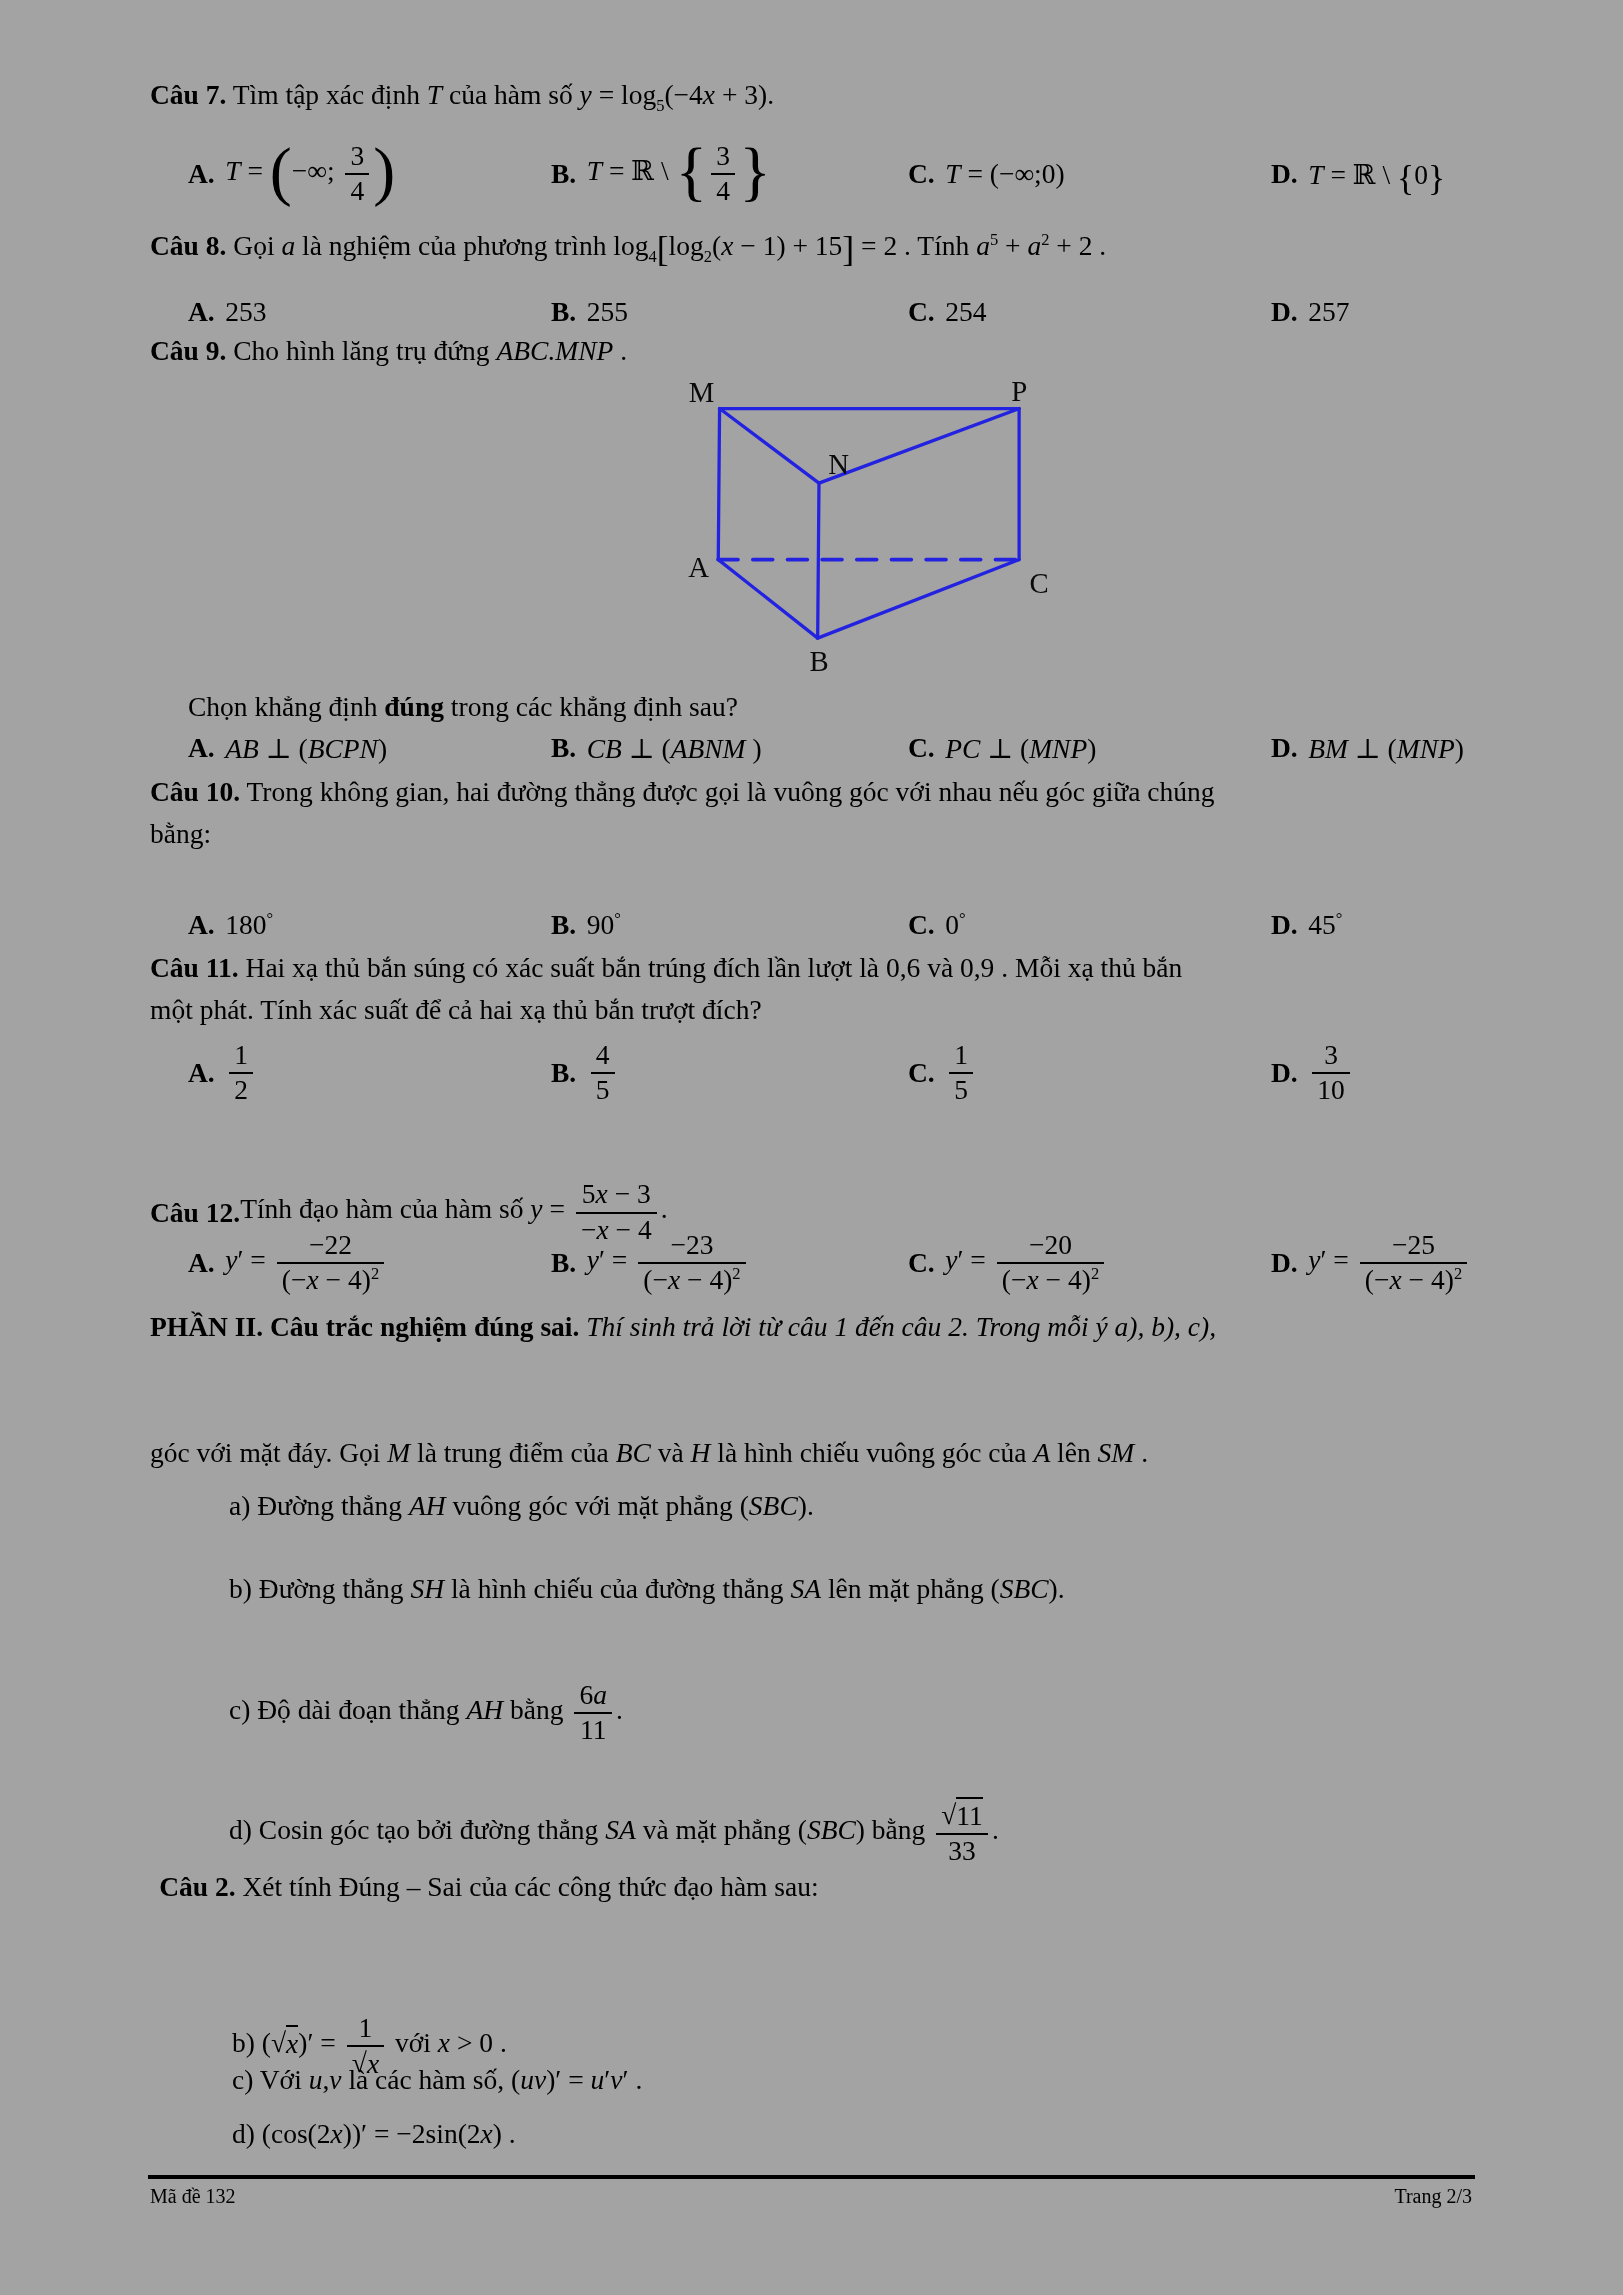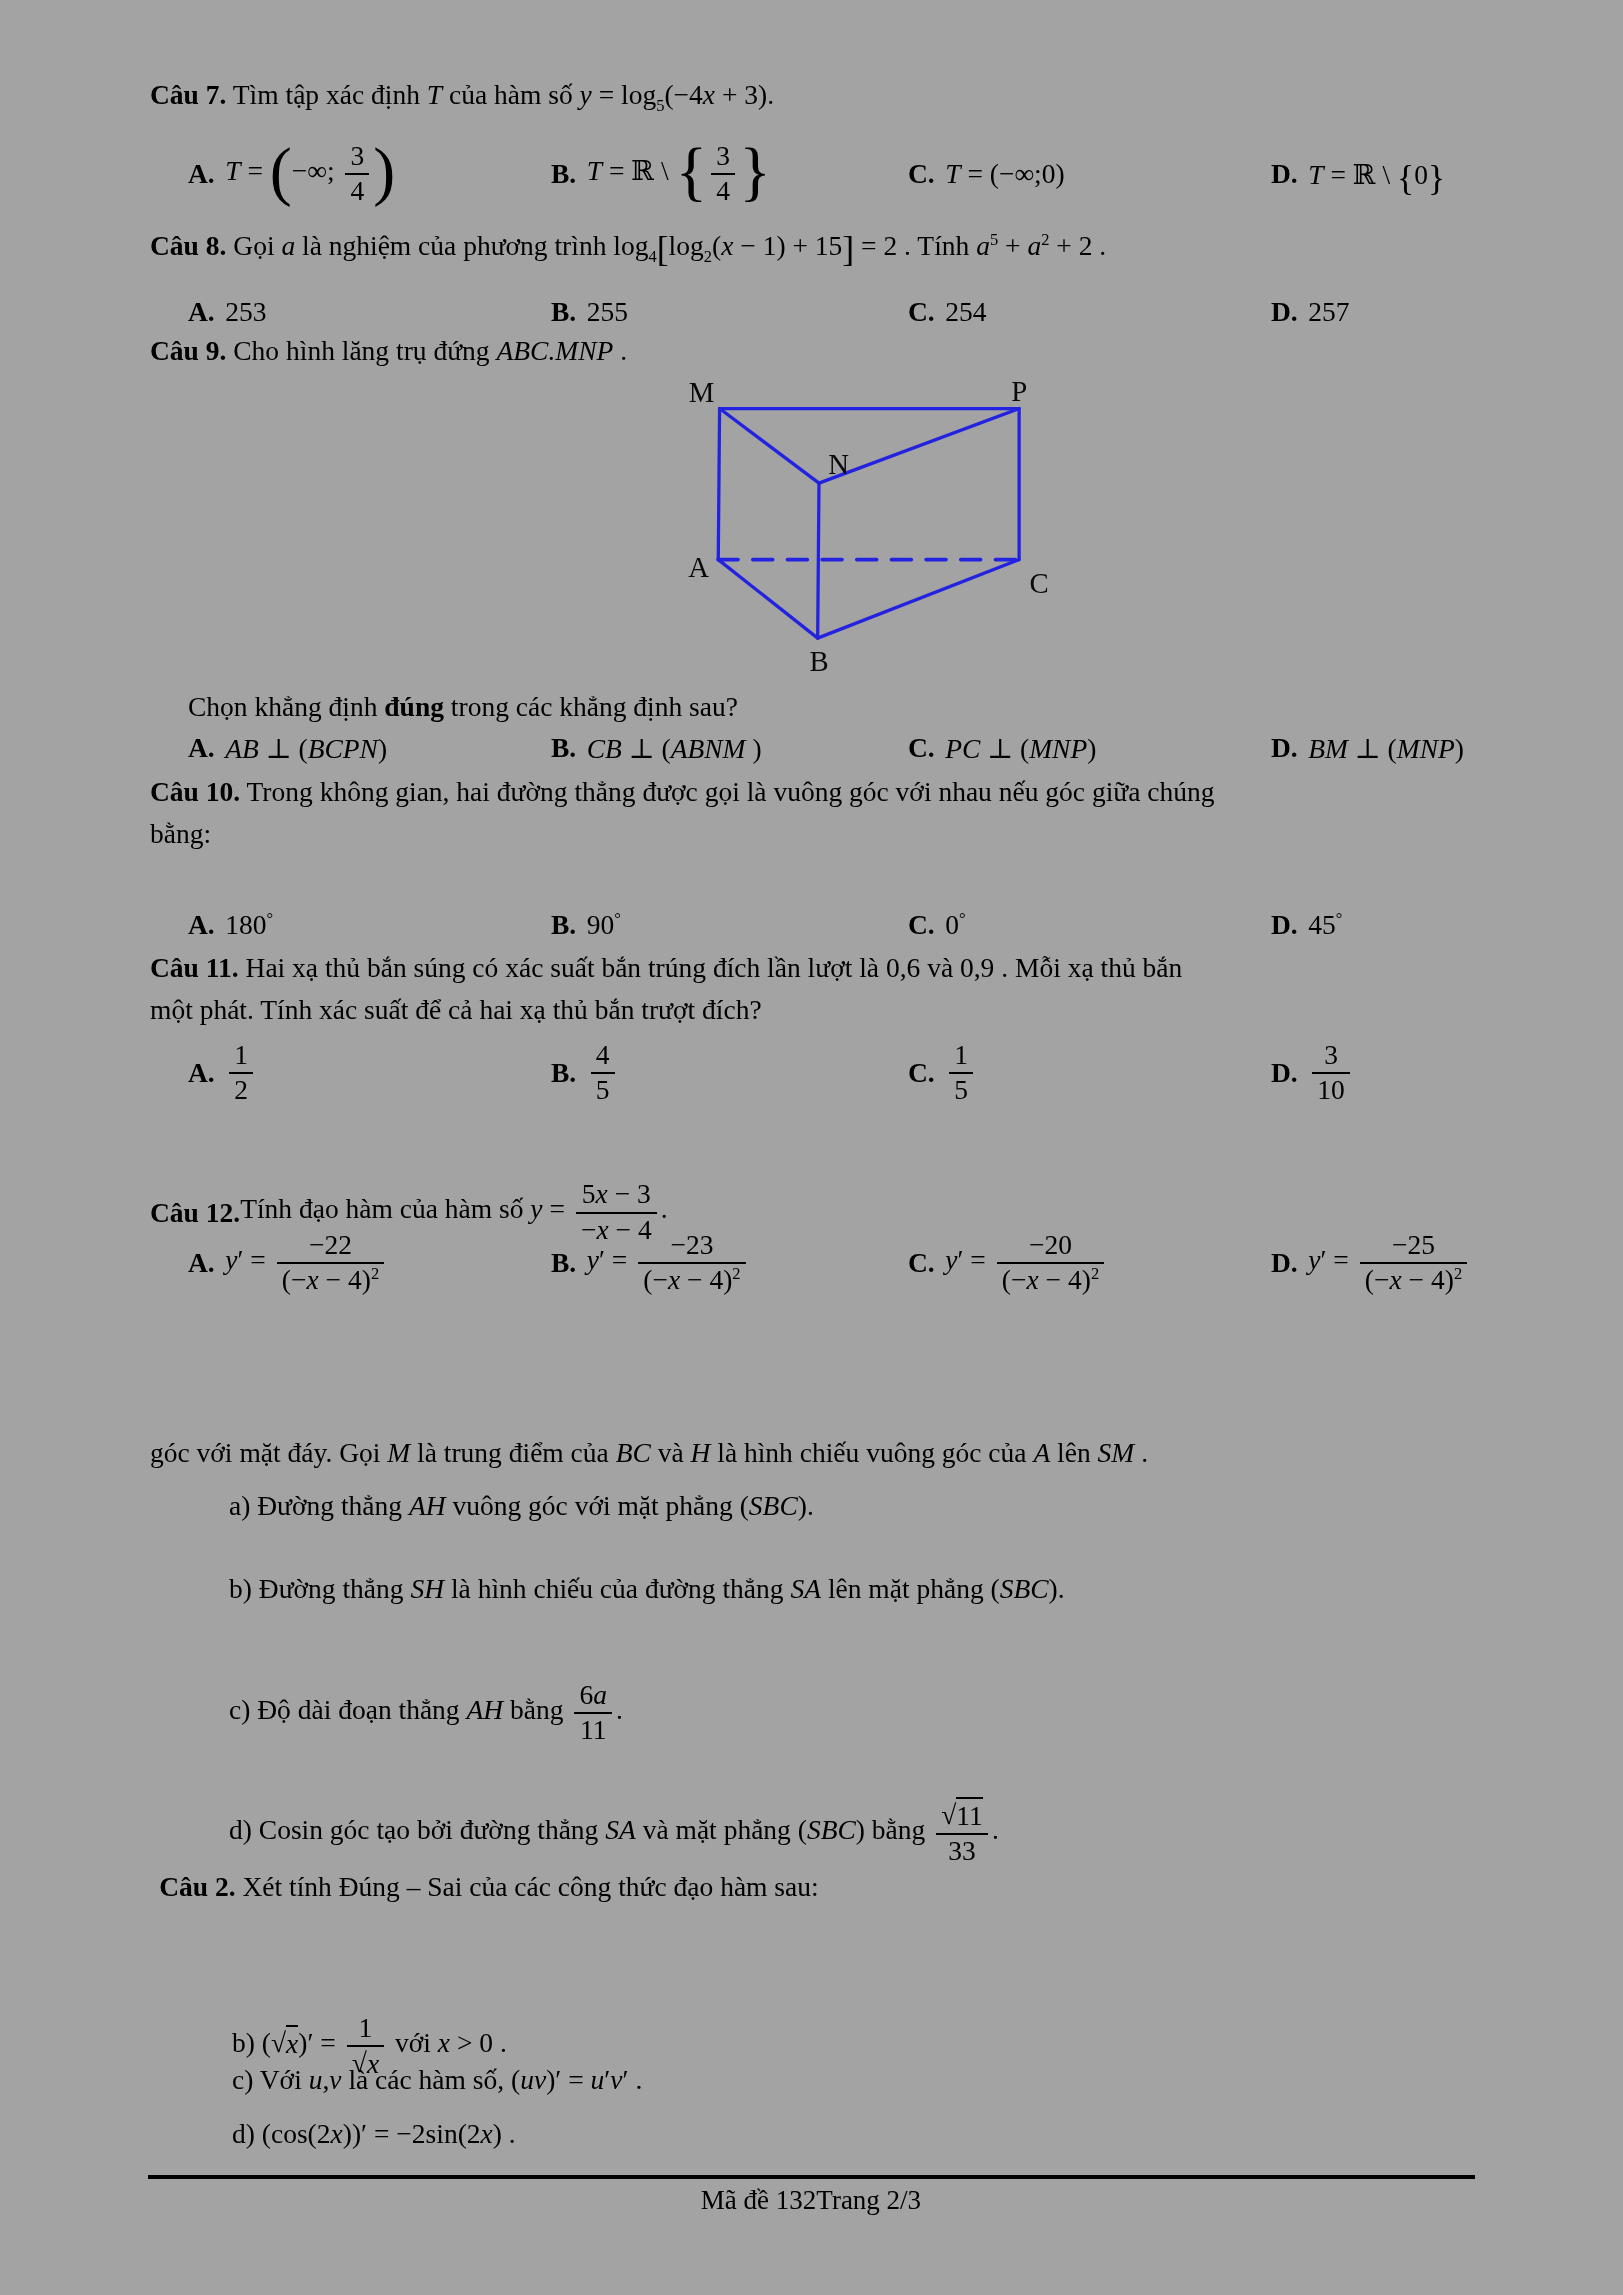--- a/index.html
+++ b/index.html
@@ -20,21 +20,21 @@
   .frac .nu{display:block;padding:0 5.2px 1.3px;}
   .frac .de{display:block;border-top:2px solid #000;padding:1.3px 5.2px 0;}
   .bigp{font-size:2.4em;font-weight:300;vertical-align:middle;line-height:0;position:relative;top:-0.05em;}
   .bigb{font-size:1.3em;vertical-align:middle;line-height:0;}
   .rad{border-top:2px solid #000;padding-top:0.7px;}
   sup{font-size:0.6em;line-height:0;}
   sub{font-size:0.6em;line-height:0;}
   .fig{position:absolute;left:654px;top:368px;}
   .fig text{font-size:44px;fill:#0a0a0a;font-family:"Liberation Serif","DejaVu Serif",serif;}
   .rule{position:absolute;left:148px;right:148px;top:2175px;height:3.9px;background:#000;}
-  .footer{position:absolute;left:150px;right:151px;top:2185px;display:flex;justify-content:center;font-size:27px;}
+  .footer{position:absolute;left:150px;right:151px;top:2185px;display:flex;justify-content:space-between;font-size:20px;}
 </style>
 </head>
 <body>
 
 <div class="page">
 
   <div class="row" style="top:79px">
     <span class="qlabel">Câu 7.</span><span> Tìm tập xác định <i>T</i> của hàm số <i>y</i> = log<sub>5</sub>(−4<i>x</i> + 3).</span>
   </div>
   <div class="row opts" style="top:126px;height:96px">
@@ -184,20 +184,23 @@
     <span class="opt">
         <span class="optL">C.</span>
         <span><i>y</i>′ = <span class="frac"><span class="nu">−20</span><span class="de">(−<i>x</i> − 4)<sup>2</sup></span></span></span>
       </span>
     <span class="opt">
         <span class="optL">D.</span>
         <span><i>y</i>′ = <span class="frac"><span class="nu">−25</span><span class="de">(−<i>x</i> − 4)<sup>2</sup></span></span></span>
       </span>
   </div>
 
+  <div class="row" style="top:1311px">
+    <span class="qlabel">PHẦN II. Câu trắc nghiệm đúng sai.</span><i> Thí sinh trả lời từ câu 1 đến câu 2. Trong mỗi ý a), b), c),</i>
+  </div>
 
   <div class="row" style="top:1437px">góc với mặt đáy. Gọi <i>M</i> là trung điểm của <i>BC</i> và <i>H</i> là hình chiếu vuông góc của <i>A</i> lên <i>SM</i> .</div>
   <div class="row ind2" style="top:1490px">a) Đường thẳng <i>AH</i> vuông góc với mặt phẳng (<i>SBC</i>).</div>
   <div class="row ind2" style="top:1573px">b) Đường thẳng <i>SH</i> là hình chiếu của đường thẳng <i>SA</i> lên mặt phẳng (<i>SBC</i>).</div>
   <div class="row ind2 vcenter" style="top:1634px;height:82px">
       <span>c) Độ dài đoạn thẳng <i>AH</i> bằng <span class="frac"><span class="nu">6<i>a</i></span><span class="de">11</span></span>.</span>
     </div>
   <div class="row ind2 vcenter" style="top:1753px;height:85px">
       <span>d) Cosin góc tạo bởi đường thẳng <i>SA</i> và mặt phẳng (<i>SBC</i>) bằng <span class="frac"><span class="nu">√<span class="rad">11</span></span><span class="de">33</span></span>.</span>
     </div>

